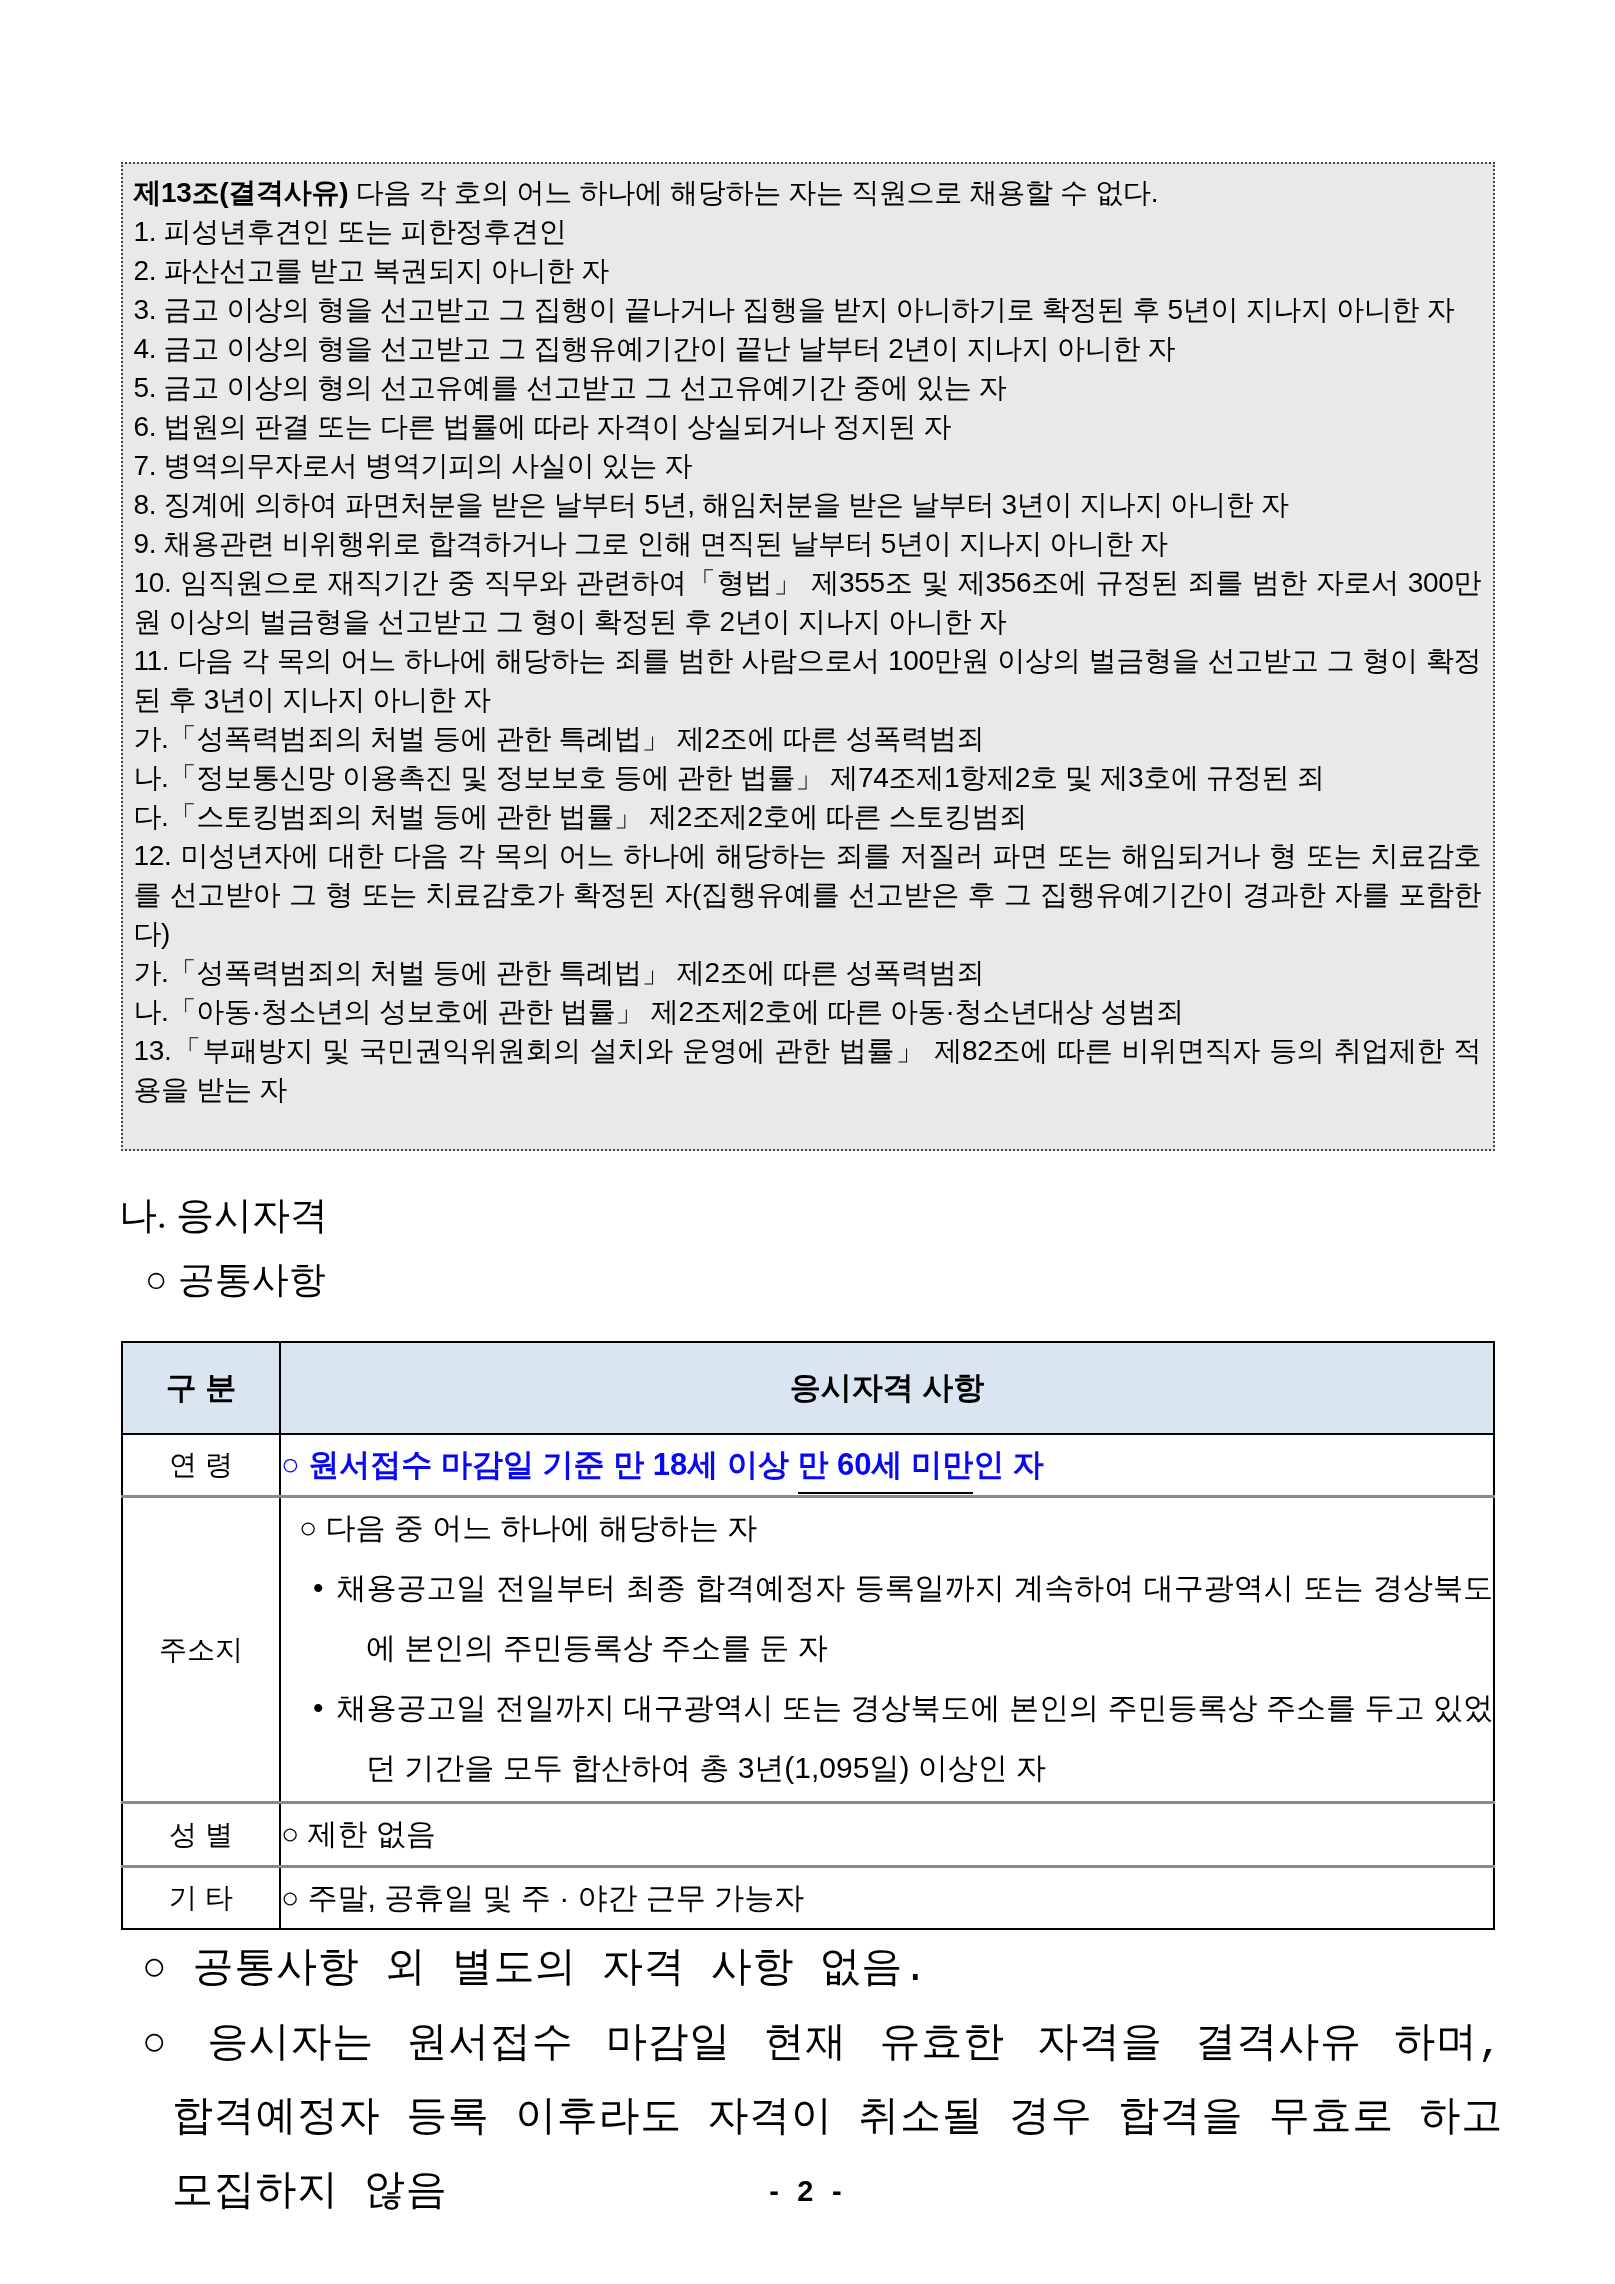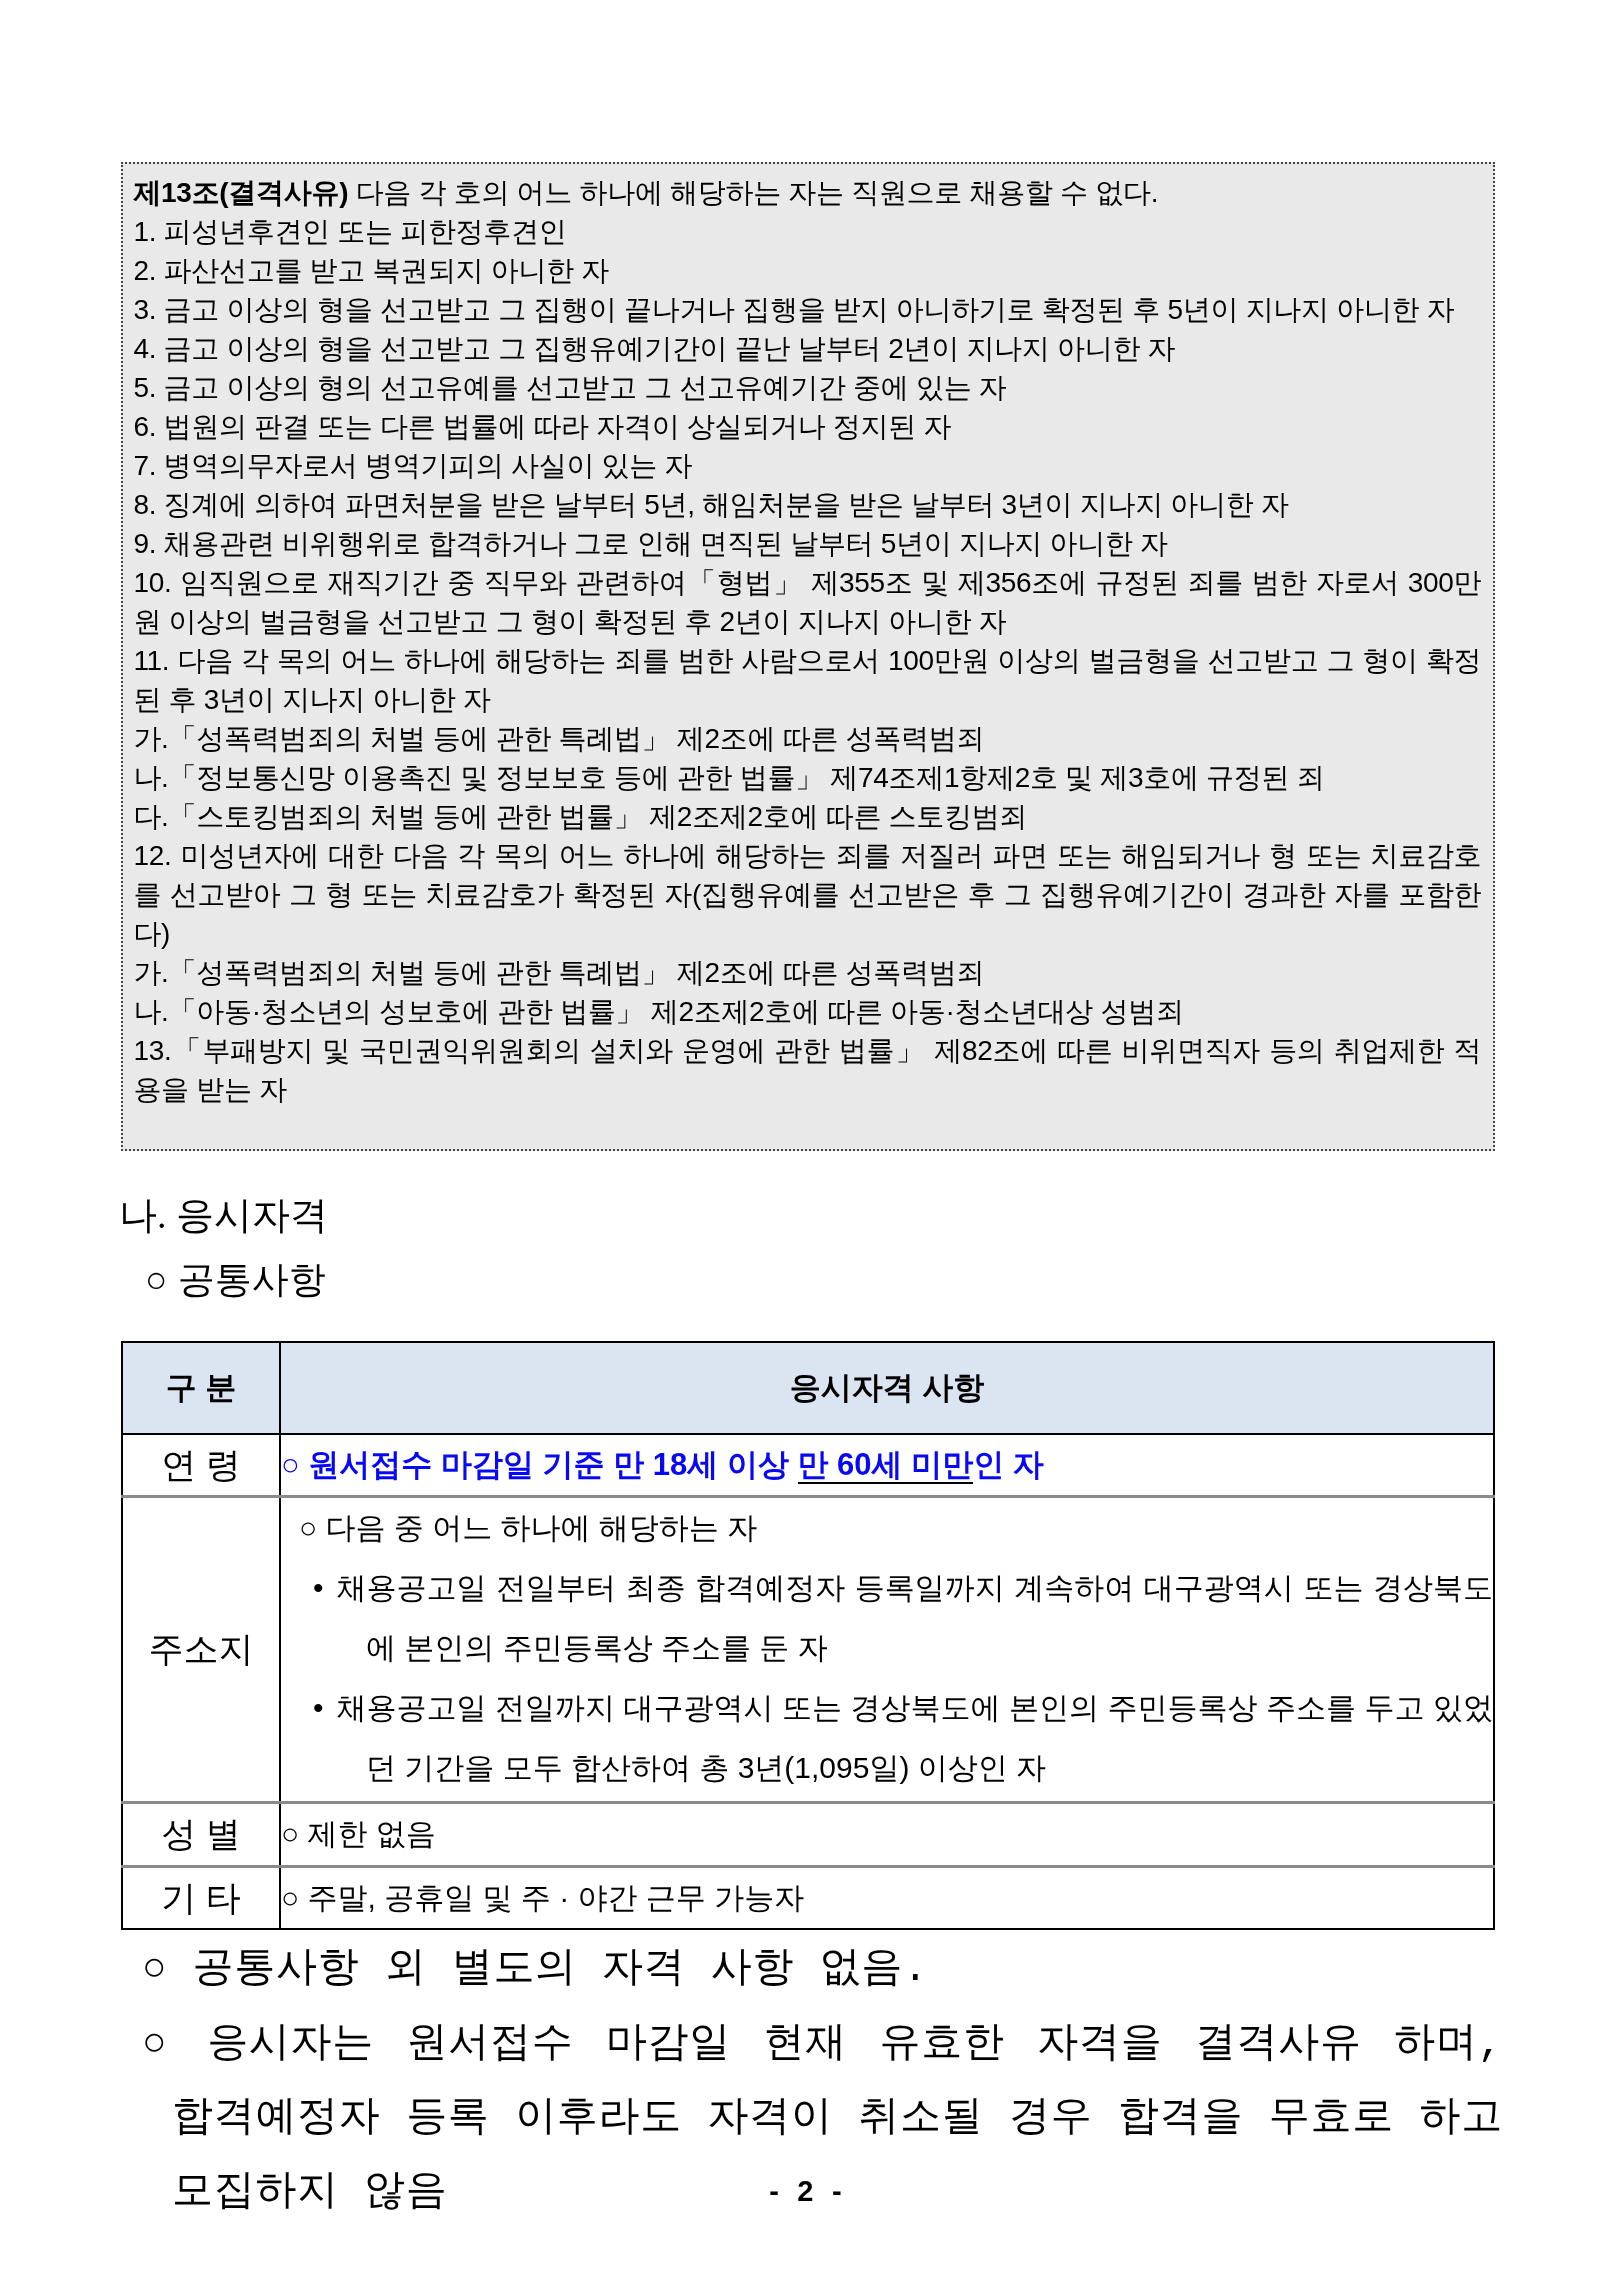--- a/index.html
+++ b/index.html
@@ -74,28 +74,28 @@
     height: 90px;
     text-align: center;
     vertical-align: middle;
     font-weight: 700;
     font-size: 31px;
   }
   .age-row td    { height: 60px;  border-bottom: 3.3px solid #8a8a8a; }
   .addr-row td   { height: 303px; border-bottom: 3.3px solid #8a8a8a; }
   .gender-row td { height: 61px;  border-bottom: 3.3px solid #8a8a8a; }
   .etc-row td    { height: 60px; }
-  .rlabel { text-align: center; vertical-align: middle; font-size: 35px; }
+  .rlabel { text-align: center; vertical-align: middle; font-size: 28px; }
   .content { vertical-align: middle; padding-left: 18px; padding-right: 17px; }
   .age-content {
     color: #0808f5;
     font-weight: 700;
     font-size: 31px;
   }
-  .u { border-bottom: 2.6px solid #000; padding-bottom: 0; }
+  .u { border-bottom: 2.6px solid #000; padding-bottom: 10px; }
   .addr-content {
     vertical-align: top;
     padding-top: 17px;
     padding-left: 0;
     line-height: 60px;
   }
   .circ-line { padding-left: 18px; text-align: justify; }
   .bullet-line {
     padding-left: 85px;
     text-indent: -53px;

